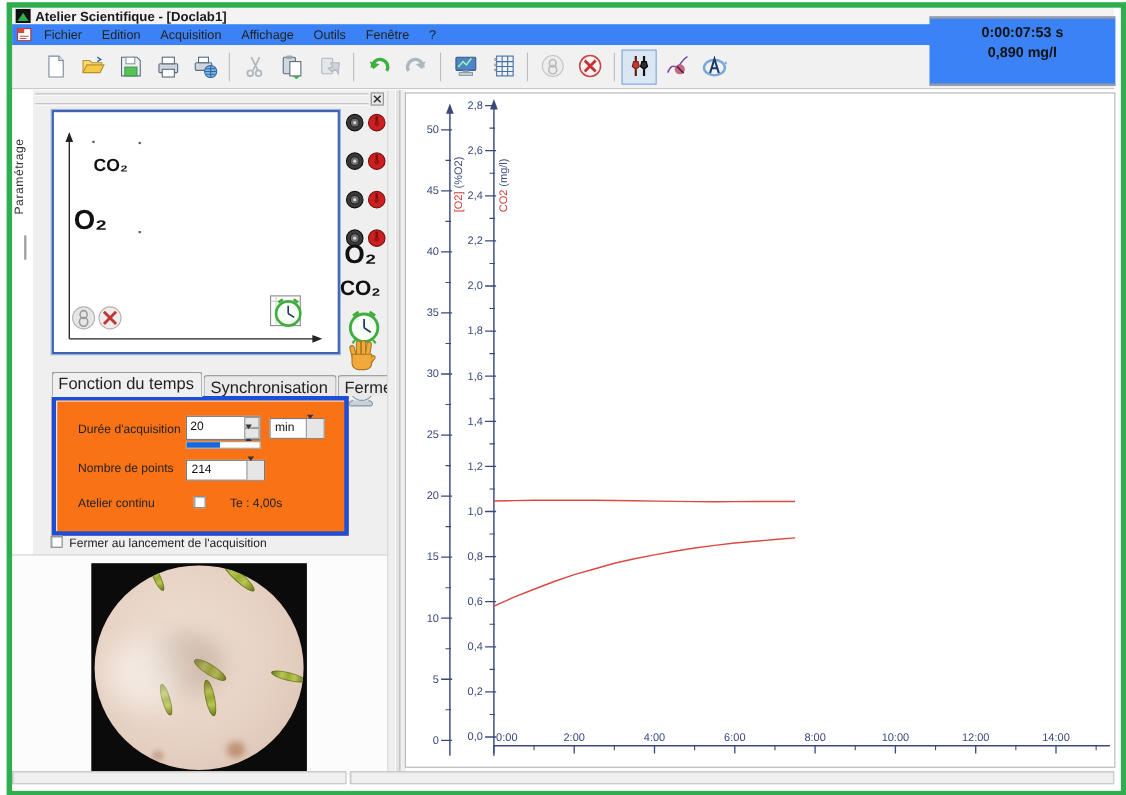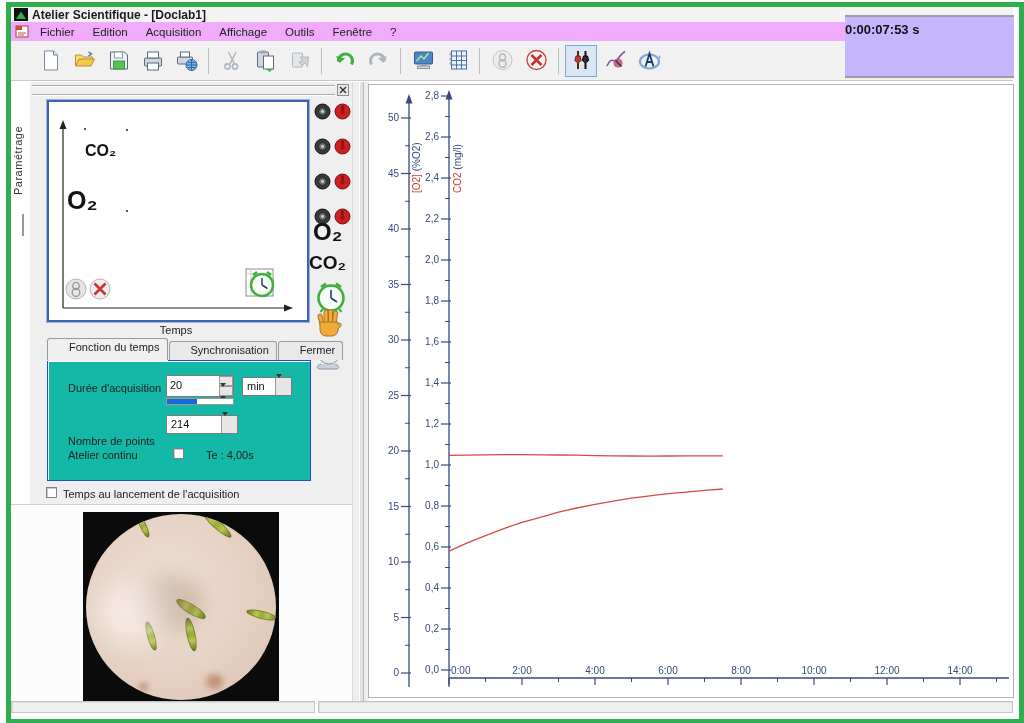--- a/index.html
+++ b/index.html
@@ -2,43 +2,43 @@
 <html><head>
 <meta charset="utf-8">
 <style>
   html,body{margin:0;padding:0;}
   body{width:1024px;height:723px;font-family:"Liberation Sans",sans-serif;background:#fff;}
   .screen{position:relative;width:1024px;height:723px;overflow:hidden;background:#fff;}
   .abs{position:absolute;}
   .frame{position:absolute;left:6px;top:2px;width:1008px;height:712px;border:5px solid #2fae4d;z-index:60;pointer-events:none;}
   .titlebar{position:absolute;left:11px;top:7px;width:1002px;height:15px;background:#f3f3f3;}
   .title-text{position:absolute;left:32px;top:8px;font-size:12px;font-weight:bold;color:#1a1a1a;}
-  .menubar{position:absolute;left:11px;top:22px;width:1002px;height:19px;background:#f0abfc;border-bottom:1px solid #e0e0e0;}
+  .menubar{position:absolute;left:11px;top:22px;width:1002px;height:19px;background:#3b82f6;border-bottom:1px solid #e0e0e0;}
   .menu-item{display:inline-block;font-size:11.5px;color:#222;padding:3px 9px 0 9px;}
   .toolbar{position:absolute;left:11px;top:41px;width:1002px;height:40px;background:#f1f1f1;border-bottom:1px solid #c9c9c9;display:flex;align-items:center;padding-left:22px;box-sizing:border-box;}
   .tb-btn{width:30px;height:30px;margin:0 1px;display:flex;align-items:center;justify-content:center;border:1px solid transparent;}
   .tb-btn.pressed{background:#dbe6f5;border:1px solid #7da7d8;}
   .tb-btn.disabled{opacity:.75;}
   .tb-sep{width:1px;height:26px;background:#bdbdbd;margin:0 5px;}
-  .readout{position:absolute;left:845px;top:15px;width:169px;height:63px;background:#c4b5fd;border-top:2px solid #9d9d9d;border-bottom:2px solid #9d9d9d;z-index:55;padding-top:4px;box-sizing:border-box;}
+  .readout{position:absolute;left:845px;top:15px;width:169px;height:63px;background:#3b82f6;border-top:2px solid #9d9d9d;border-bottom:2px solid #9d9d9d;z-index:55;text-align:center;padding-top:4px;box-sizing:border-box;}
   .readout div{font-size:13px;font-weight:bold;color:#111;line-height:18px;}
   .param-tab{position:absolute;left:12px;top:108px;width:17px;height:104px;font-size:11px;color:#333;writing-mode:vertical-rl;transform:rotate(180deg);text-align:center;letter-spacing:.5px;}
   .param-tab-line{position:absolute;left:22px;top:214px;width:2px;height:22px;background:#9a9a9a;}
   .panel{position:absolute;left:30px;top:82px;width:322px;height:622px;background:#efefef;}
   .grip{position:absolute;left:32px;top:85px;width:303px;height:7px;border-top:2px groove #fff;border-bottom:2px groove #fff;}
   .panel-close{position:absolute;left:337px;top:84px;width:12px;height:12px;background:#e8e8e8;border:1px solid #8f8f8f;font-size:9px;line-height:10px;text-align:center;color:#333;box-sizing:border-box;}
   .diagram-box{position:absolute;left:47px;top:100px;width:258px;height:218px;background:#fff;border:2px solid #3f63ae;box-shadow:0 0 0 1px #9db4e4;}
   .diag-co2{position:absolute;left:36px;top:40px;font-size:16px;font-weight:bold;color:#111;}
   .diag-o2{position:absolute;left:18px;top:84px;font-size:25px;font-weight:bold;color:#111;}
   .diag-dot{position:absolute;width:2px;height:2px;background:#555;}
   .temps-label{position:absolute;left:47px;top:324px;width:258px;text-align:center;font-size:11px;color:#222;}
   .tabs{position:absolute;left:47px;top:338px;height:22px;display:flex;align-items:flex-end;}
-  .tab{font-size:11px;color:#222;background:#e9e9e9;border:1px solid #9a9a9a;border-bottom:none;border-radius:3px 3px 0 0;padding:2px 7px 3px 21px;margin-right:1px;height:13px;}
+  .tab{font-size:15px;color:#222;background:#e9e9e9;border:1px solid #9a9a9a;border-bottom:none;border-radius:3px 3px 0 0;padding:2px 7px 3px 5px;margin-right:1px;height:13px;}
   .tab.active{background:#f0f0f0;height:16px;position:relative;z-index:2;box-shadow:0 1px 0 #f0f0f0;}
-  .groupbox{position:absolute;left:47px;top:360px;width:262px;height:119px;border:1px solid #1d4ed8;box-shadow:inset 1px 1px 0 #fff;background:#14b8a6;}
+  .groupbox{position:absolute;left:47px;top:360px;width:262px;height:119px;border:4px solid #1d4ed8;box-shadow:inset 1px 1px 0 #fff;background:#f97316;}
   .fld-label{position:absolute;font-size:11px;color:#222;}
   .spinbox{position:absolute;left:118px;top:14px;width:68px;height:22px;background:#fff;border:1px solid #7a7a7a;box-sizing:border-box;}
   .spin-val{position:absolute;left:3px;top:3px;font-size:11px;color:#111;}
   .spin-btns{position:absolute;right:0;top:0;width:14px;height:20px;}
   .spin-btn{position:absolute;left:0;width:14px;height:10px;background:#e6e6e6;border:1px solid #9a9a9a;box-sizing:border-box;}
   .spin-up{top:0;} .spin-dn{top:10px;}
   .tri-up{width:0;height:0;border-left:3px solid transparent;border-right:3px solid transparent;border-bottom:4px solid #333;margin:2px auto;}
   .tri-dn{width:0;height:0;border-left:3px solid transparent;border-right:3px solid transparent;border-top:4px solid #333;margin:2px auto;}
   .progress{position:absolute;left:118px;top:37px;width:68px;height:7px;background:#fff;border:1px solid #9a9a9a;box-sizing:border-box;}
   .progress-fill{position:absolute;left:0;top:0;height:100%;width:30px;background:#1668d8;}
@@ -205,20 +205,21 @@
         <svg width="23" height="23" viewBox="0 0 22 23">
           <ellipse cx="11" cy="12.5" rx="9.5" ry="7" fill="none" stroke="#7aa8d8" stroke-width="2.2"></ellipse>
           <path d="M7 17.5L11 4.5l4 13M8.7 13h4.6" stroke="#1a3a6b" stroke-width="1.8" fill="none"></path>
           <path d="M20 9l1.5-3 .8 3.4z" fill="#7aa8d8"></path>
         </svg>
       </div>
     </div>
 
   <div class="readout">
     <div>0:00:07:53 s</div>
+    <div>0,890 mg/l</div>
   </div>
 
   <div class="panel"></div>
   <div class="param-tab">Paramétrage</div>
   <div class="param-tab-line"></div>
   <div class="grip"></div>
   <div class="panel-close">
     <svg width="8" height="8" style="margin-top:1px">
       <path d="M1 1l6 6M7 1L1 7" stroke="#333" stroke-width="1.4"></path>
     </svg>
@@ -246,21 +247,20 @@
       <path d="M5.5 5.5l11 11M16.5 5.5l-11 11" stroke="#c63333" stroke-width="2.6"></path>
     </svg>
     <svg class="abs" style="left:195px;top:164px" width="36" height="36">
       <rect x="2" y="3" width="27" height="27" fill="#fff" stroke="#8a8a8a"></rect>
       <path d="M2 8h27M7 3v27" stroke="#cfcfcf"></path>
       <circle cx="18" cy="19" r="11" fill="#f7fff7" stroke="#3fae3f" stroke-width="2.4"></circle>
       <path d="M18 19v-7M18 19l5.5 3.5" stroke="#2b3a6b" stroke-width="1.5"></path>
       <path d="M9 9l4-3M27 9l-4-3" stroke="#3fae3f" stroke-width="2.4"></path>
     </svg>
   </div>
-  <div class="temps-label">Temps</div>
 
   <div class="sidecol" id="channel-col" style="left:314px;top:94px;">
       <div style="height: 35px; display: flex; gap: 3px; align-items: center;">
         <svg width="17" height="17">
           <circle cx="8.5" cy="8.5" r="7.5" fill="#3a3a3a" stroke="#0d0d0d"></circle>
           <circle cx="8.5" cy="8.5" r="4" fill="#6d6d6d" stroke="#222"></circle>
           <circle cx="8.5" cy="8.5" r="1.4" fill="#d8d8d8"></circle>
         </svg>
         <svg width="17" height="17">
           <circle cx="8.5" cy="8.5" r="7.5" fill="#cc2020" stroke="#7a0f0f"></circle>
@@ -346,32 +346,32 @@
         <span class="spin-btn spin-dn"><span class="tri-dn"></span></span>
       </span>
     </div>
     <div class="progress">
         <div class="progress-fill"></div>
       </div>
     <div class="combo" style="left:194px;top:16px;width:50px;height:19px">
       <span class="cval">min</span>
       <span class="cbtn"><span class="tri-dn"></span></span>
     </div>
-    <span class="fld-label" style="left:20px;top:74px">Nombre de points</span>
+    <span class="fld-label" style="left:20px;top:56px">Nombre de points</span>
     <div class="combo" style="left:118px;top:54px;width:72px;height:19px">
       <span class="cval">214</span>
       <span class="cbtn"><span class="tri-dn"></span></span>
     </div>
     <span class="fld-label" style="left:20px;top:88px">Atelier continu</span>
     <div class="checkbox" style="left:125px;top:87px"></div>
     <span class="fld-label" style="left:158px;top:88px">Te : 4,00s</span>
   </div>
 
   <div class="checkbox" style="left:46px;top:487px"></div>
-  <span class="fld-label" style="left:63px;top:488px;position:absolute">Temps au lancement de l'acquisition</span>
+  <span class="fld-label" style="left:63px;top:488px;position:absolute">Fermer au lancement de l'acquisition</span>
 
   <div class="lower-area"></div>
   <div class="scope">
     <div class="scope-circle" id="scope-field">
         <div class="org" style="left: 44px; top: 8px; width: 24px; height: 5px; transform: rotate(65deg);"></div>
         <div class="org" style="left: 112px; top: 6px; width: 36px; height: 7px; transform: rotate(42deg);"></div>
         <div class="org" style="left: 168px; top: 36px; width: 28px; height: 6px; transform: rotate(50deg);"></div>
         <div class="org" style="left: 88px; top: 90px; width: 32px; height: 8px; transform: rotate(32deg);"></div>
         <div class="org" style="left: 88px; top: 116px; width: 32px; height: 7px; transform: rotate(78deg);"></div>
         <div class="org" style="left: 160px; top: 97px; width: 30px; height: 6px; transform: rotate(14deg);"></div>

